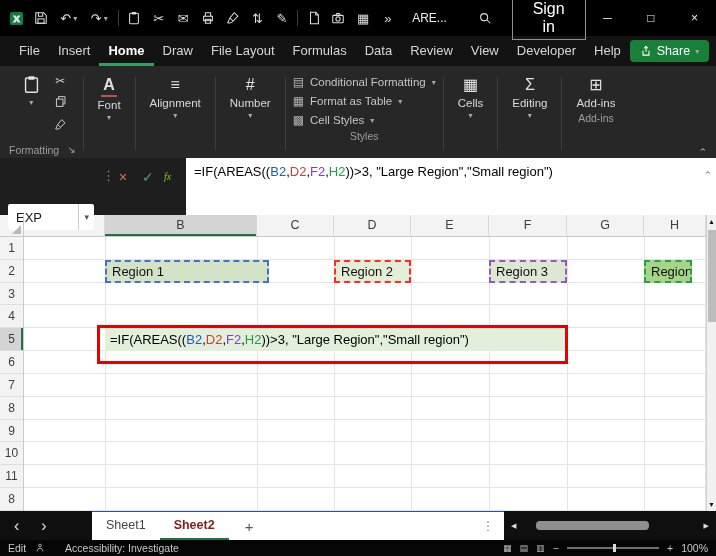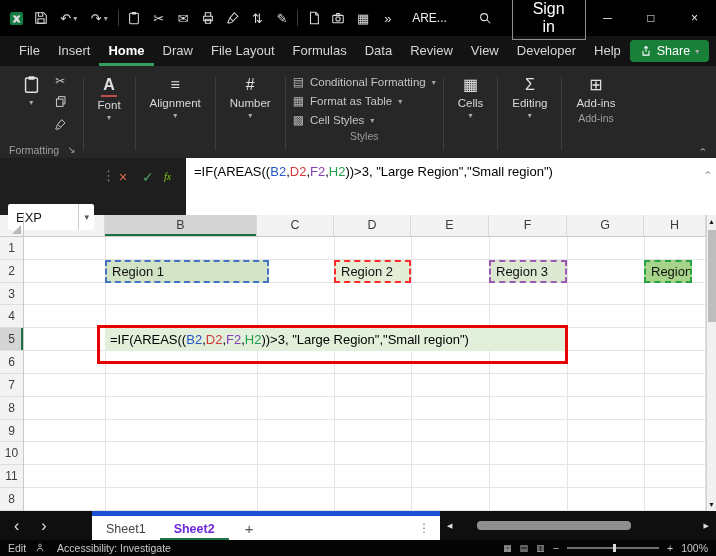--- a/index.html
+++ b/index.html
@@ -99,34 +99,34 @@
              border-left:1px solid #cfcfcf; box-sizing:border-box; z-index:4;
              display:flex; flex-direction:column; align-items:center; }
   .vs-arrow { font-size:7px; color:#1a1a1a; height:13px; line-height:13px; }
   .vs-thumb { width:8px; height:92px; background:#bdbdbd; margin-top:2px; }
   .vs-down { margin-top:auto; }
 
   
   .tabstrip { height:29px; display:flex; background:#fff; }
   .ts-nav { width:92px; background:#0f0f0f; color:#e0e0e0; display:flex; align-items:center; gap:22px;
             padding-left:14px; box-sizing:border-box; font-size:16px; }
-  .ts-tabs { width:348px; display:flex; align-items:center; border-top:5px solid #1d4ed8; box-sizing:border-box; }
+  .ts-tabs { width:412px; display:flex; align-items:center; border-top:1px solid #1d4ed8; box-sizing:border-box; }
   .sheet-tab-list { display:flex; height:100%; }
   .sheet-tab { padding:0 14px; line-height:27px; font-size:12.5px; color:#444; }
-  .sheet-tab.active { color:#6d28d9; font-weight:bold; box-shadow:inset 0 -2px 0 #217346; }
+  .sheet-tab.active { color:#7f1d1d; font-weight:bold; box-shadow:inset 0 -2px 0 #217346; }
   .add-sheet { margin-left:10px; font-size:15px; color:#555; padding:0 6px; }
   .ts-dots { margin-left:auto; padding-right:10px; color:#777; font-size:12px; }
   .hscroll { flex:1; background:#0f0f0f; display:flex; align-items:center; padding:0 7px; gap:5px; color:#ddd; font-size:7px; }
   .hs-track { flex:1; height:9px; position:relative; }
   .hs-thumb { position:absolute; left:8%; width:64%; top:0; height:9px; background:#8f8f8f; border-radius:4px; }
 
   
   .statusbar { height:16px; background:#050505; color:#c9c9c9; display:flex; align-items:center;
                font-size:10.5px; padding:0 8px; gap:9px; }
-  .sb-acc { display:flex; align-items:center; gap:12px; }
+  .sb-acc { display:flex; align-items:center; gap:20px; }
   .sb-acc svg { width:10px; height:10px; fill:none; stroke:#c9c9c9; stroke-width:1.3; }
   .sb-right { margin-left:auto; display:flex; align-items:center; gap:8px; }
   .sb-view { font-size:9px; color:#bdbdbd; }
   .sb-slider { width:92px; height:2px; background:#6f6f6f; position:relative; }
   .sb-thumb { position:absolute; left:50%; top:-3px; width:3px; height:8px; background:#d9d9d9; }
 </style>
 </head>
 <body>
 
 <div class="app">

